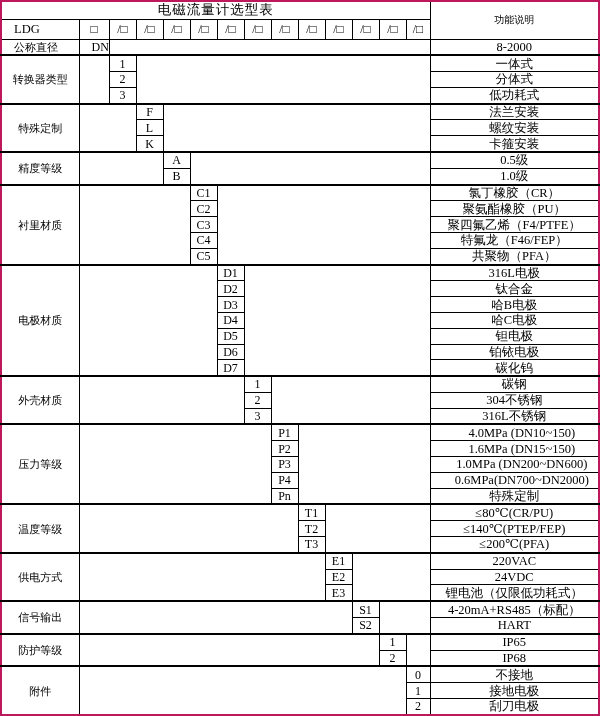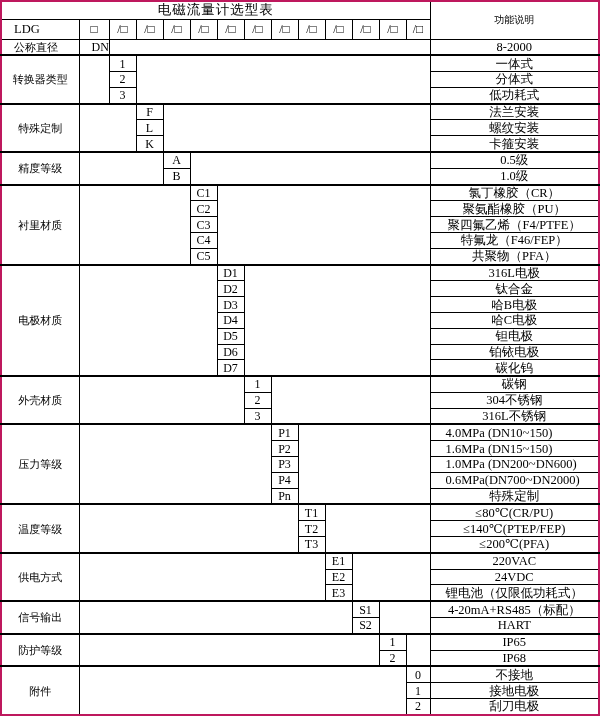--- a/index.html
+++ b/index.html
@@ -22,21 +22,21 @@
     vertical-align: middle;
     overflow: hidden;
     white-space: nowrap;
   }
   tr.h-title { height: 18px; }
   tr.h-model { height: 20px; }
   td.title { font-size: 13.5px; letter-spacing: 1px; }
   td.fnhead { font-size: 10px; }
   td.lab { font-size: 11px; }
   td.left { text-align: left; padding-left: 12px; }
-  td.fnl { text-align: left; padding-left: 15px; }
+  td.fnl { text-align: center; padding-left: 15px; }
   tr.bt td { border-top: 2px solid #000; }
   td.code { font-size: 12px; }
 </style>
 </head>
 <body>
 
 <table>
 <colgroup>
   <col style="width:78px">
       <col style="width:30px">

